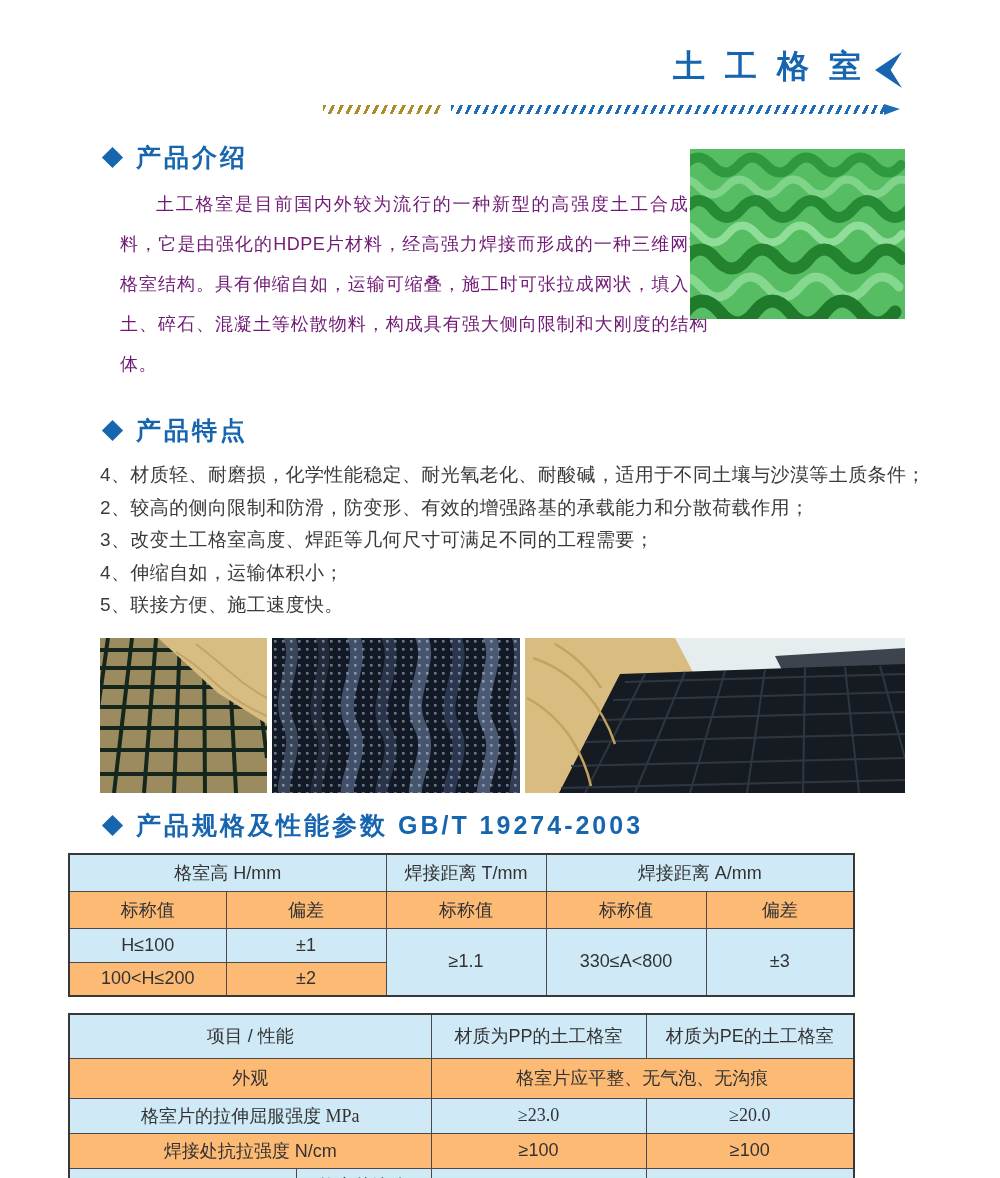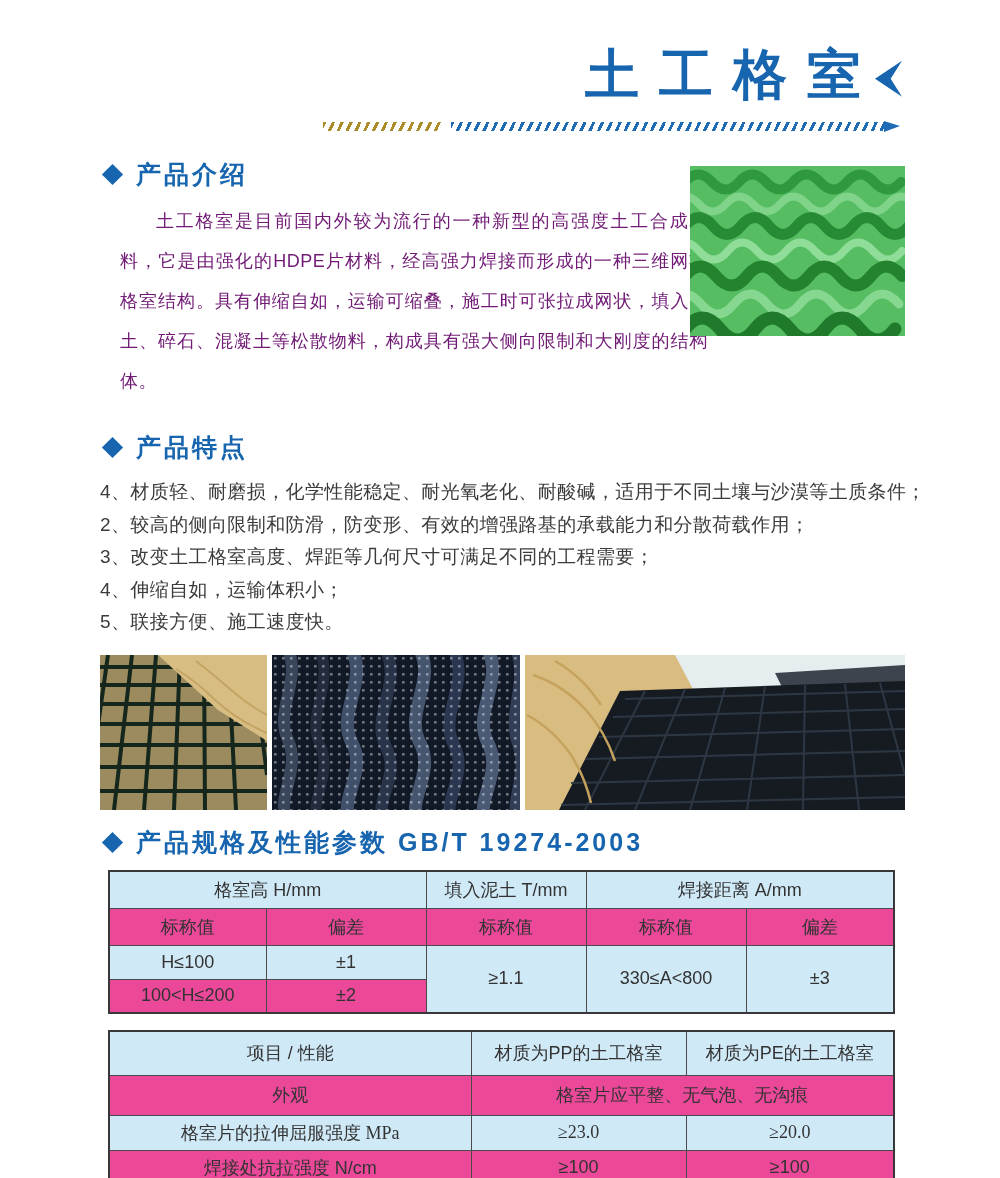--- a/index.html
+++ b/index.html
@@ -3,21 +3,21 @@
 <meta charset="utf-8">
 <style>
   html,body{margin:0;padding:0;background:#ffffff;}
   body{width:1000px;font-family:"Liberation Sans","DejaVu Sans",sans-serif;color:#3a3a3a;}
   .page{position:relative;width:1000px;height:1178px;overflow:hidden;background:#fff;}
 
   
   .header{padding-top:46px;}
   .title-row{display:flex;justify-content:flex-end;align-items:center;padding-right:98px;}
   .page-title{font-family:"Liberation Serif","DejaVu Serif",serif;font-weight:bold;
-    font-size:54px;color:#1765af;letter-spacing:20px;line-height:1.1;}
+    font-size:32px;color:#1765af;letter-spacing:20px;line-height:1.1;}
   .title-arrow{width:27px;height:36px;background:#1765af;margin-left:-6px;margin-top:6px;
     -webkit-clip-path:polygon(0 50%,100% 0,58% 50%,100% 100%);
     clip-path:polygon(0 50%,100% 0,58% 50%,100% 100%);}
   .divider{margin:16px 100px 0 auto;width:577px;height:11px;display:flex;align-items:center;}
   .divider .gold{width:118px;height:9px;
     background:repeating-linear-gradient(115deg,#ab8c28 0 3px,rgba(0,0,0,0) 3px 8px);}
   .divider .gap{width:10px;height:9px;}
   .divider .blue{flex:1;height:9px;
     background:repeating-linear-gradient(115deg,#1f6cb4 0 3px,rgba(0,0,0,0) 3px 8px);}
   .divider .tri{width:0;height:0;border-left:16px solid #1f6cb4;
@@ -38,24 +38,24 @@
   .features{margin-top:30px;}
   .features-list{margin:12px 0 0 100px;font-size:19px;color:#3b3b3b;}
   .feature-item{line-height:32.5px;letter-spacing:0.4px;}
 
   
   .photo-strip{display:flex;gap:5px;margin:16px 0 0 100px;height:155px;}
   .photo-strip svg{display:block;height:155px;}
 
   
   .specs{margin-top:16px;}
-  .spec-table{border-collapse:collapse;margin:11px 0 0 108px;width:785px;table-layout:fixed;
+  .spec-table{border-collapse:collapse;margin:11px 0 0 68px;width:785px;table-layout:fixed;
     border:2px solid #383838;}
   .spec-table td{border:1px solid #4a4a4a;text-align:center;vertical-align:middle;
-    font-size:18px;color:#333;padding:0 4px;background:#ec4899;}
+    font-size:18px;color:#333;padding:0 4px;background:#fdba74;}
   .spec-table td.blue{background:#cfe9f7;}
   .t1 tr:nth-child(1) td{height:36px;}
   .t1 tr:nth-child(2) td{height:36px;}
   .t1 tr:nth-child(3) td{height:33px;}
   .t1 tr:nth-child(4) td{height:32px;}
   .t2{margin-top:16px;}
   .t2 tr:nth-child(1) td{height:43px;}
   .t2 tr:nth-child(2) td{height:39px;}
   .t2 tr:nth-child(3) td{height:34px;font-family:Liberation Serif, serif;}
   .t2 tr:nth-child(4) td{height:34px;}
@@ -202,21 +202,21 @@
       <colgroup>
         <col style="width:157px">
           <col style="width:160px">
           <col style="width:160px">
         <col style="width:160px">
           <col style="width:148px">
       </colgroup>
       <tbody>
         <tr>
           <td colspan="2" class="blue">格室高 H/mm</td>
-          <td class="blue">填入泥土 T/mm</td>
+          <td class="blue">焊接距离 T/mm</td>
           <td colspan="2" class="blue">焊接距离 A/mm</td>
         </tr>
         <tr>
           <td>标称值</td>
           <td>偏差</td>
           <td>标称值</td>
           <td>标称值</td>
           <td>偏差</td>
         </tr>
         <tr>

